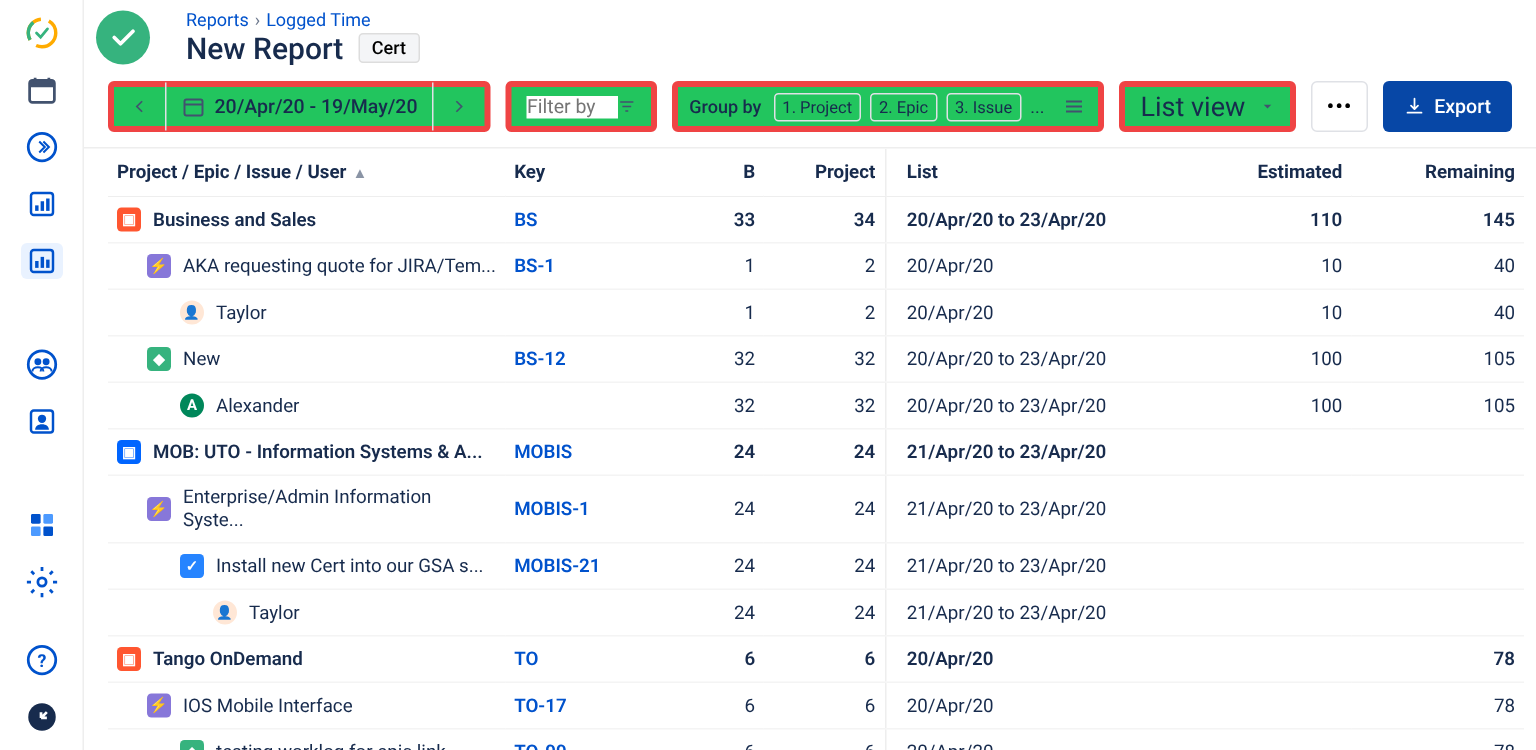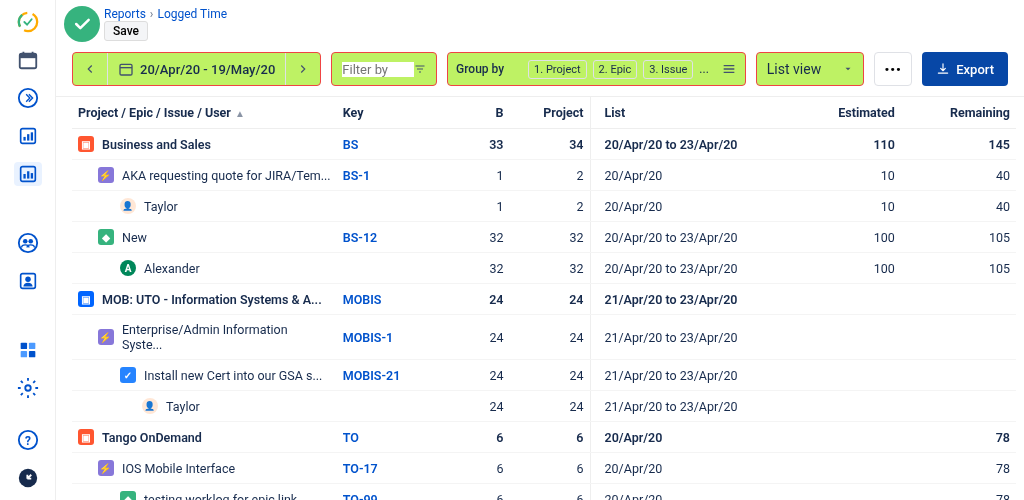--- a/index.html
+++ b/index.html
@@ -3,39 +3,39 @@
 <meta charset="utf-8">
 <style>
 *{box-sizing:border-box;margin:0;padding:0;font-family:-apple-system,BlinkMacSystemFont,"Segoe UI",Roboto,sans-serif}
 body{background:#fff;color:#172B4D;font-size:13px;overflow:hidden;width:1024px;height:500px}
 .app{display:flex;height:500px}
 .sidebar{width:56px;background:#fff;border-right:1px solid #eee;display:flex;flex-direction:column;align-items:center;padding-top:10px;gap:14px}
 .sidebar .sicon{width:28px;height:28px;display:flex;align-items:center;justify-content:center;border-radius:4px;cursor:pointer}
 .sicon svg{width:22px;height:22px}
 .sicon.active{background:#E9F2FF}
 .main{flex:1;display:flex;flex-direction:column;overflow:hidden}
-.header{display:flex;align-items:center;padding:6px 16px 6px 8px;gap:4px}
+.header{display:flex;align-items:center;padding:6px 16px 6px 8px;gap:24px}
 .big-check{width:36px;height:36px;border-radius:50%;background:#36B37E;display:flex;align-items:center;justify-content:center;flex-shrink:0}
 .big-check svg{width:20px;height:20px}
 .hdr-titles{flex:1}
 .breadcrumb{font-size:12px;color:#0052CC}
 .breadcrumb .sep{color:#6B778C;margin:0 4px}
 .page-title{font-size:20px;font-weight:500;display:flex;align-items:center;gap:10px}
 .save-btn{font-size:12px;background:#F4F5F7;border:1px solid #ddd;border-radius:3px;padding:2px 8px;cursor:pointer;font-weight:500}
 .toolbar{display:flex;align-items:center;gap:10px;padding:4px 16px 10px 16px;border-bottom:1px solid #eee}
-.tgroup{display:flex;align-items:center;border:1px solid #ef4444;border-radius:4px;height:34px;background:#bef264}
+.tgroup{display:flex;align-items:center;border:4px solid #ef4444;border-radius:4px;height:34px;background:#22c55e}
 .tbtn{width:34px;height:32px;display:flex;align-items:center;justify-content:center;cursor:pointer;border:none;background:transparent}
 .date-range{display:flex;align-items:center;gap:6px;padding:0 10px;font-size:13px;font-weight:500}
 .divider-v{width:1px;height:32px;background:#DFE1E6}
 .filter-box{flex:1;display:flex;align-items:center;padding:0 10px;justify-content:space-between}
 .filter-box input{border:none;outline:none;font-size:13px;width:100%}
 .group-box{display:flex;align-items:center;gap:6px;padding:0 8px;font-size:12px}
-.group-lbl{font-weight:500;color:#172B4D;margin-right:18px}
+.group-lbl{font-weight:500;color:#172B4D;margin-right:2px}
 .chip{border:1px solid #DFE1E6;border-radius:3px;padding:2px 5px;font-size:11px;white-space:nowrap}
-.list-btn{display:flex;gap:22px;padding:0 10px;cursor:pointer;font-size:14px}
+.list-btn{display:flex;gap:10px;padding:0 10px;cursor:pointer;font-size:18px}
 .export-btn{background:#0747A6;color:#fff;border:none;border-radius:4px;height:34px;padding:0 14px;display:flex;align-items:center;gap:6px;cursor:pointer;font-size:13px;font-weight:500}
 .icon-btn{width:38px;height:34px;border:1px solid #DFE1E6;border-radius:4px;background:#fff;display:flex;align-items:center;justify-content:center;cursor:pointer}
 .table-wrap{flex:1;overflow:auto;padding:0 8px 0 16px}
 table{width:100%;border-collapse:collapse;font-size:12.5px}
 th{text-align:left;font-weight:700;padding:8px 6px;border-bottom:1px solid #eee;color:#172B4D;position:sticky;top:0;background:#fff}
 th.r,td.r{text-align:right}
 td{padding:7px 6px;border-bottom:1px solid #f4f4f4;vertical-align:middle}
 tr.lvl0 td{font-weight:600}
 td.date-col{border-left:1px solid #eee;padding-left:14px}
 th.date-col{border-left:1px solid #eee;padding-left:14px}
@@ -146,21 +146,22 @@
   <div class="main">
     <div class="header">
       <div class="big-check">
           <svg viewBox="0 0 24 24">
             <path d="M5 12l5 5L20 7" stroke="#fff" stroke-width="3" fill="none" stroke-linecap="round" stroke-linejoin="round"></path>
           </svg>
         </div>
       <div class="hdr-titles">
         <div class="breadcrumb"><span>Reports</span><span class="sep">›</span><span>Logged Time</span></div>
         <div class="page-title">
-            <button class="save-btn">Save</button>
+            <span>New Report</span>
+            <button class="save-btn">Cert</button>
           </div>
       </div>
     </div>
 
     <div class="toolbar">
       <div class="tgroup">
         <button class="tbtn">
             <svg width="14" height="14" viewBox="0 0 24 24">
               <path d="M15 6l-6 6 6 6" stroke="#42526E" stroke-width="2" fill="none"></path>
             </svg>

